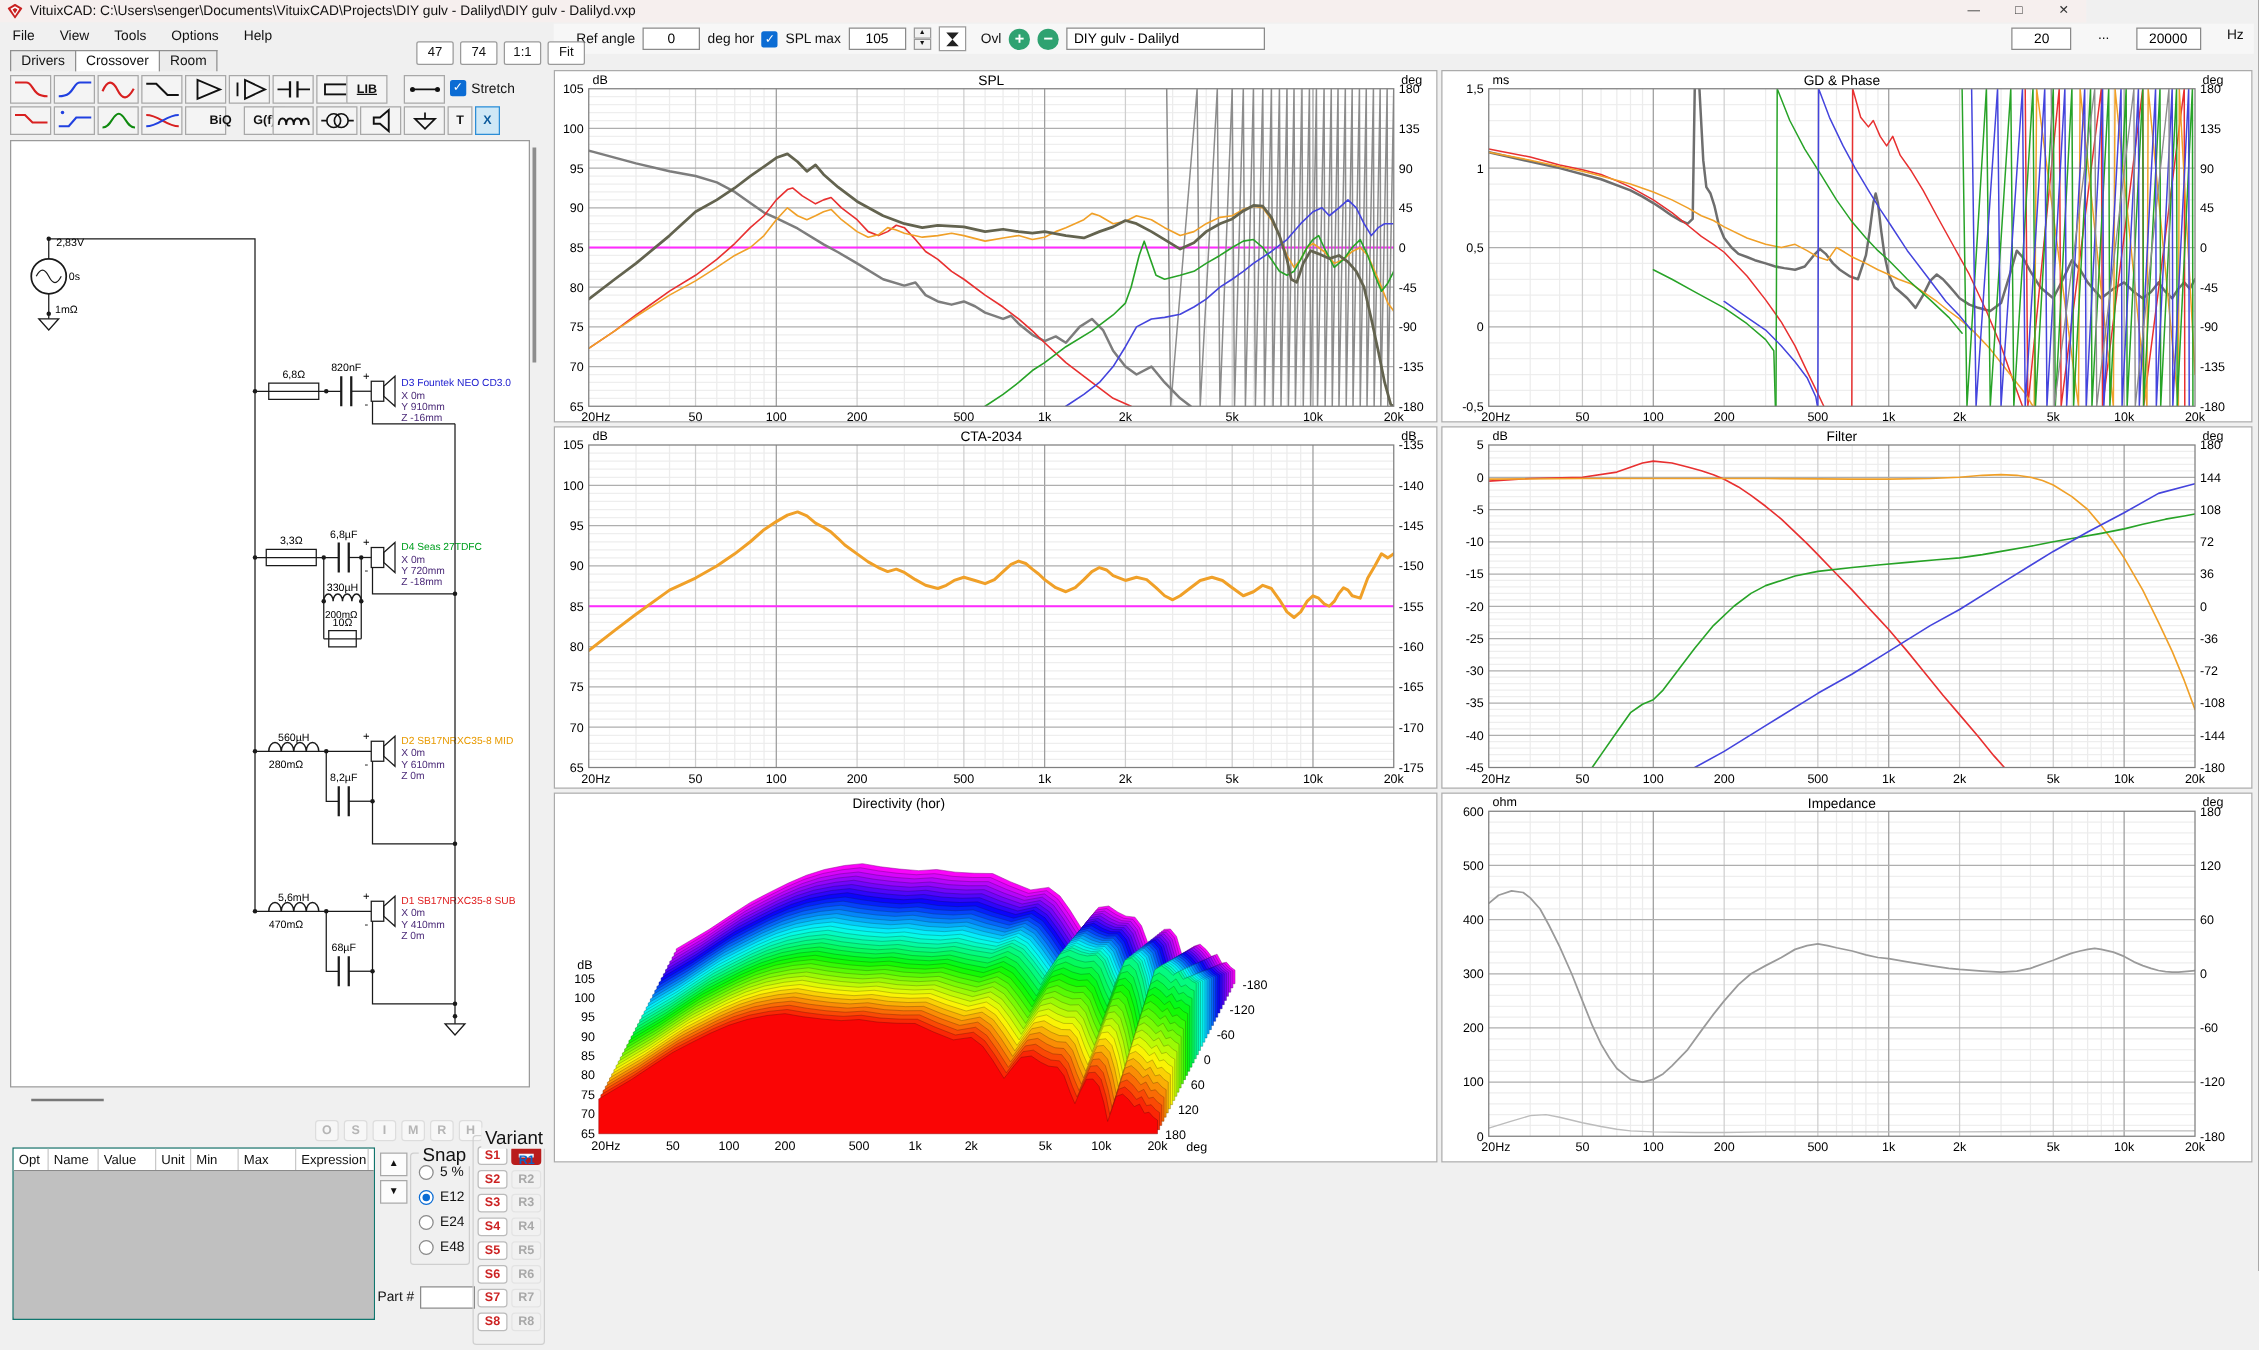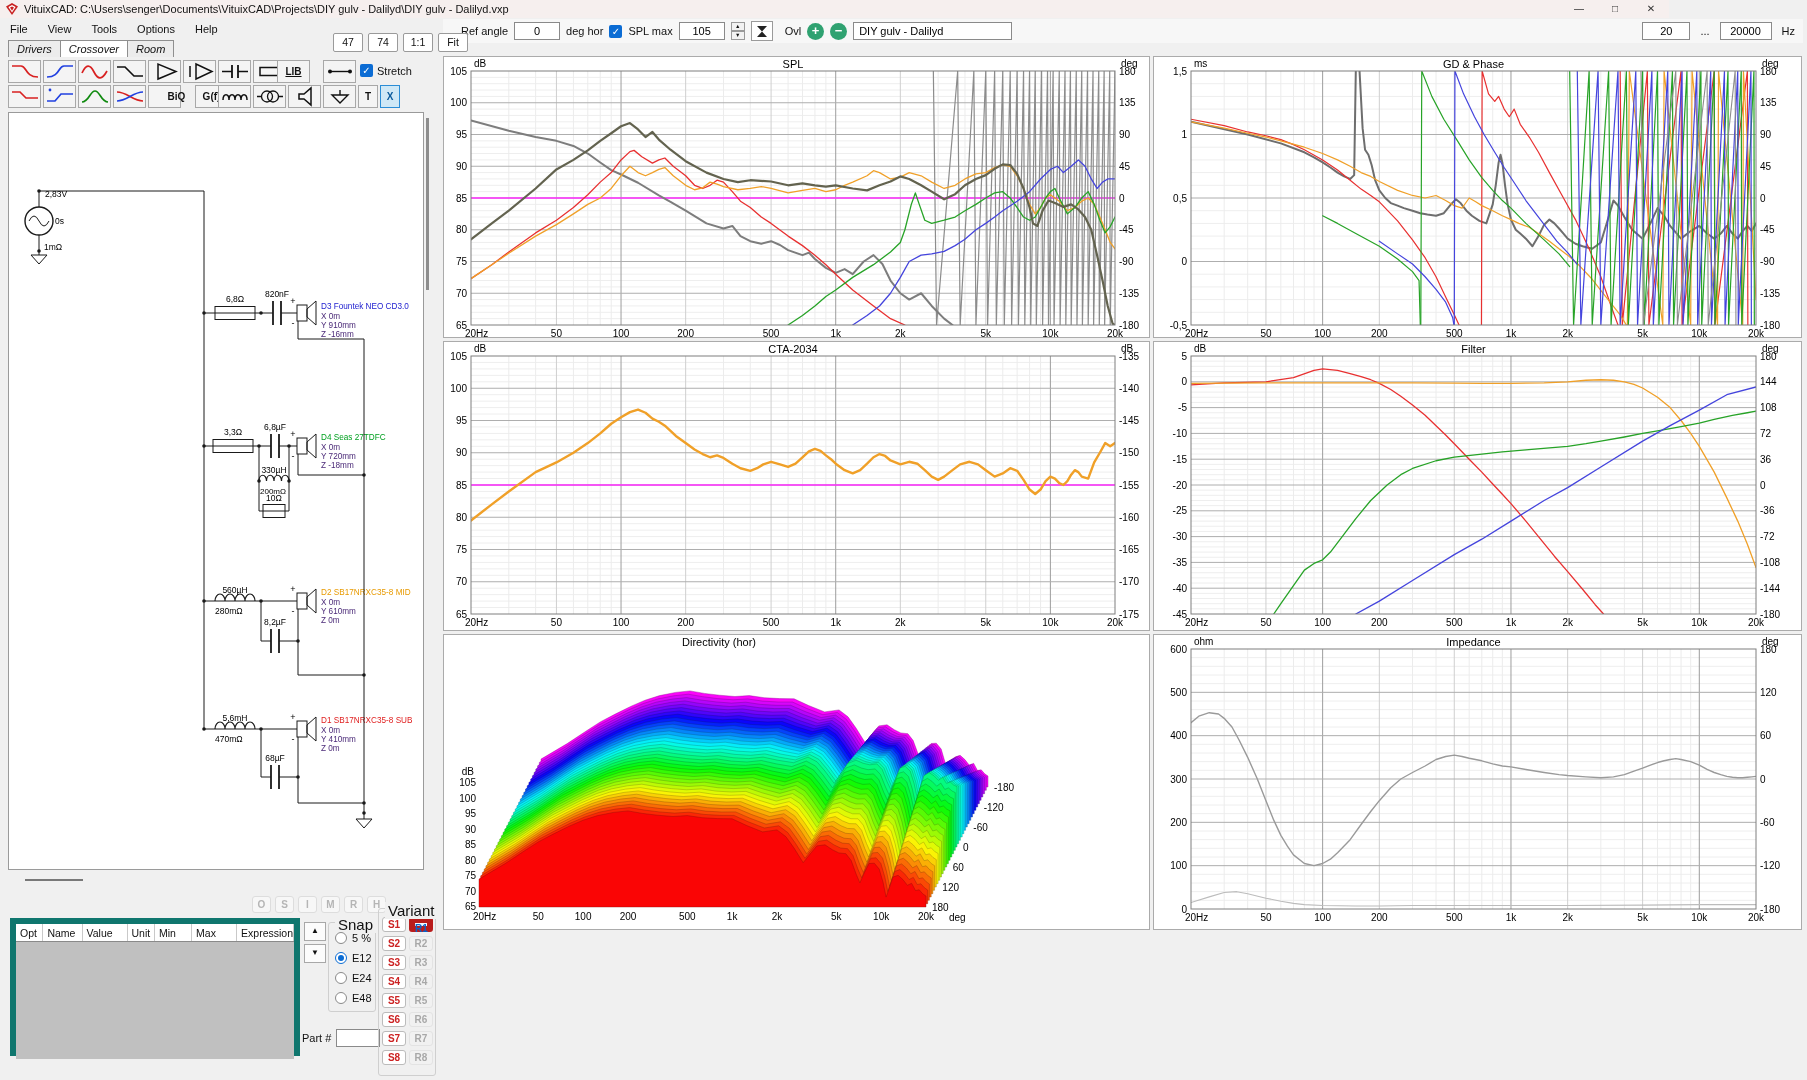--- a/index.html
+++ b/index.html
@@ -20,46 +20,46 @@
        display:flex;align-items:center;gap:6px;padding:0 8px 0 18px;box-sizing:border-box;}
   .fld{height:16px;border:1px solid #8a8a8a;background:#fff;font:11px "Liberation Sans",sans-serif;
        text-align:center;padding:0 2px;}
   .cbx{width:13px;height:13px;background:#0b6cd4;border-radius:2px;color:#fff;font-size:10px;
        line-height:13px;text-align:center;flex:0 0 13px;}
   .spin{display:flex;flex-direction:column;width:14px;height:18px;}
   .spin span{flex:1;border:1px solid #9a9a9a;background:#f2f2f2;font-size:5.5px;line-height:7px;text-align:center;}
   .sqbtn{width:20px;height:18px;border:1px solid #9a9a9a;background:#fff;display:flex;align-items:center;justify-content:center;}
   .greenbtn{width:17px;height:17px;border-radius:50%;background:#2fa271;color:#fff;text-align:center;
             line-height:16px;font-weight:bold;font-size:13px;}
-  .rgroup{margin-left:auto;display:flex;align-items:center;gap:10px;}
+  .rgroup{margin-left:auto;display:flex;gap:21px;}
   
   .tabrow{position:absolute;left:8px;top:40px;height:19px;display:flex;}
   .tab{padding:2px 8px 0 8px;border:1px solid #8f8f8f;border-bottom:none;background:#ececec;
-       margin-right:-1px;font-size:11px;height:17px;box-sizing:border-box;font-style:italic;}
+       margin-right:-1px;font-size:11px;height:17px;box-sizing:border-box;}
   .tab.active{background:#fff;z-index:2;position:relative;}
   .viewbtns{position:absolute;left:333px;top:33px;display:flex;gap:5px;justify-content:flex-end;}
   .vb{min-width:20px;height:17px;border:1px solid #9a9a9a;background:#fff;border-radius:2px;
       font-size:10.5px;text-align:center;line-height:16px;padding:0 4px;}
   
   #toolbar{position:absolute;left:8px;top:60px;width:425px;height:50px;}
   .tbtn{position:absolute;width:33px;height:23px;background:#f4f4f4;border:1px solid #a8a8a8;
         box-sizing:border-box;display:flex;align-items:center;justify-content:center;
         font-size:10px;font-weight:bold;}
   .tbtn.active{background:#cfe8f6;border-color:#2b8dd6;color:#0a5a9c;}
   .stretch{position:absolute;left:352px;top:4px;display:flex;align-items:center;gap:4px;}
   
   .canvas{position:absolute;left:8px;top:112px;width:414px;height:756px;background:#fff;
           border:1px solid #9a9a9a;box-sizing:content-box;}
   .vsb{position:absolute;left:426px;top:118px;width:3px;height:172px;background:#8d8d8d;}
   .grip{position:absolute;left:25px;top:879px;width:58px;height:2px;background:#787878;}
   
   #osimrh{position:absolute;left:252px;top:896px;display:flex;gap:4px;}
   .ob{width:17px;height:15px;border:1px solid #ddd;border-radius:3px;background:#f7f7f7;
       color:#b5b5b5;font-size:10px;font-weight:bold;text-align:center;line-height:15px;}
-  .opttable{position:absolute;left:10px;top:918px;width:290px;height:138px;border:6px solid #0f766e;
+  .opttable{position:absolute;left:10px;top:918px;width:290px;height:138px;border:1px solid #0f766e;
             box-sizing:border-box;background:#c0c0c0;}
   .thead{display:flex;height:17px;background:#fff;border-bottom:1px solid #8a8a8a;}
   .th{border-right:1px solid #c9c9c9;font-size:10.5px;display:flex;align-items:center;
       padding-left:4px;box-sizing:border-box;}
   .ab{position:absolute;width:20px;height:17px;border:1px solid #a8a8a8;background:#fcfcfc;
       text-align:center;line-height:16px;font-size:8px;}
   .gbox{position:absolute;border:1px solid #cfcfcf;border-radius:3px;}
   .gcap{position:absolute;top:-7px;left:6px;background:#f0f0f0;padding:0 3px;font-size:15px;}
   .radio{display:flex;align-items:center;gap:5px;height:20px;padding-left:6px;}
   .rdot{width:12px;height:12px;border:1px solid #8a8a8a;border-radius:50%;background:#fff;

